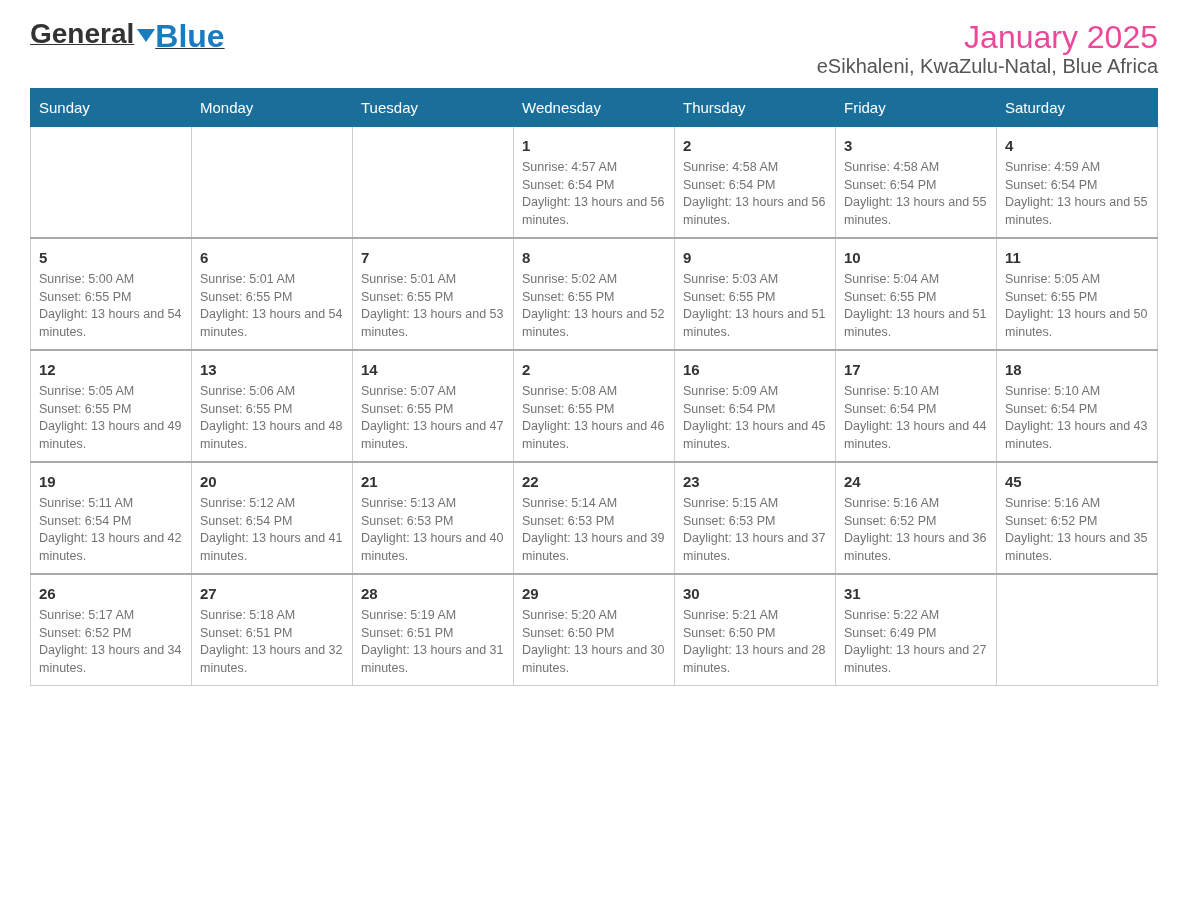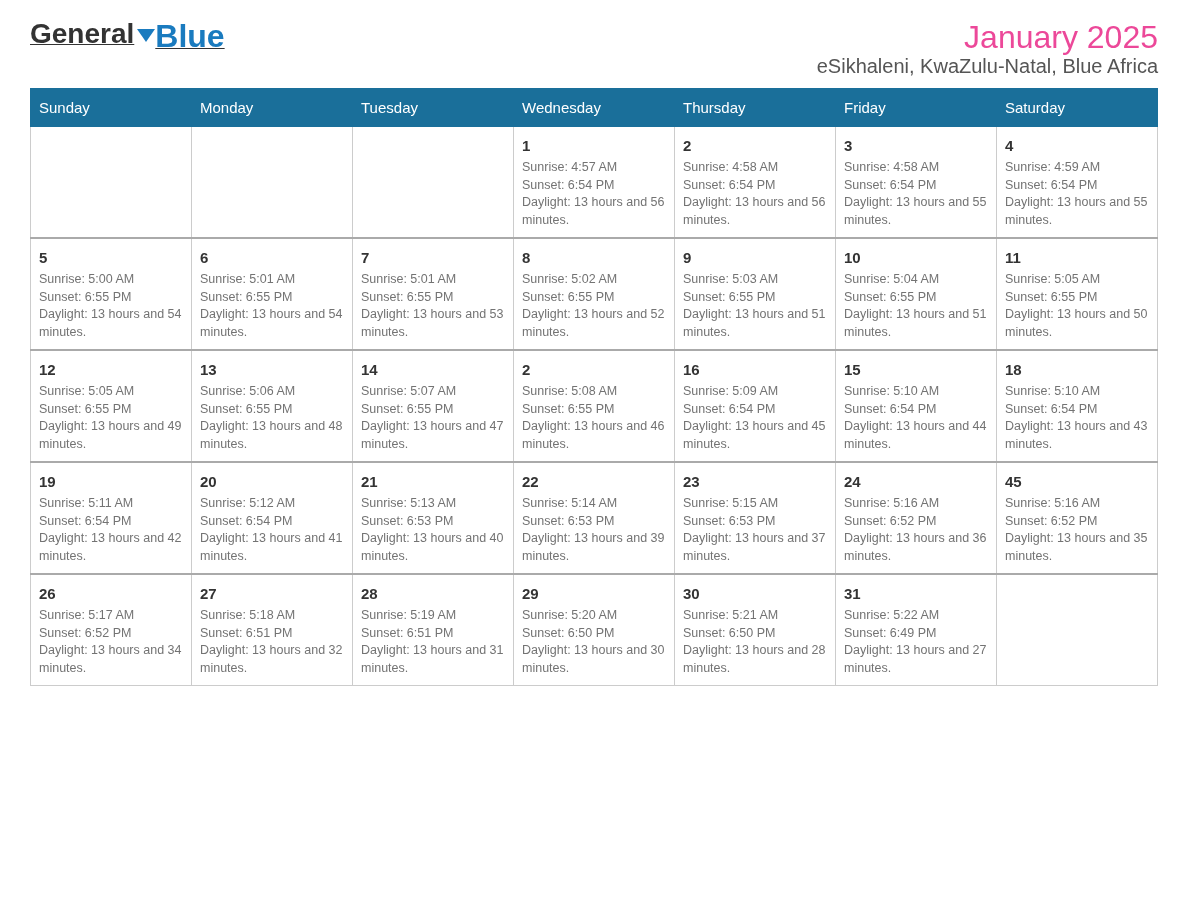--- a/index.html
+++ b/index.html
@@ -185,21 +185,21 @@
         </td>
         <td>
           <span class="day-number">2</span>
           <div class="day-info">Sunrise: 5:08 AM<br>Sunset: 6:55 PM<br>Daylight: 13 hours and 46 minutes.</div>
         </td>
         <td>
           <span class="day-number">16</span>
           <div class="day-info">Sunrise: 5:09 AM<br>Sunset: 6:54 PM<br>Daylight: 13 hours and 45 minutes.</div>
         </td>
         <td>
-          <span class="day-number">15</span>
+          <span class="day-number">17</span>
           <div class="day-info">Sunrise: 5:10 AM<br>Sunset: 6:54 PM<br>Daylight: 13 hours and 44 minutes.</div>
         </td>
         <td>
           <span class="day-number">18</span>
           <div class="day-info">Sunrise: 5:10 AM<br>Sunset: 6:54 PM<br>Daylight: 13 hours and 43 minutes.</div>
         </td>
       </tr>
       <tr class="row-separator">
         <td>
           <span class="day-number">19</span>

